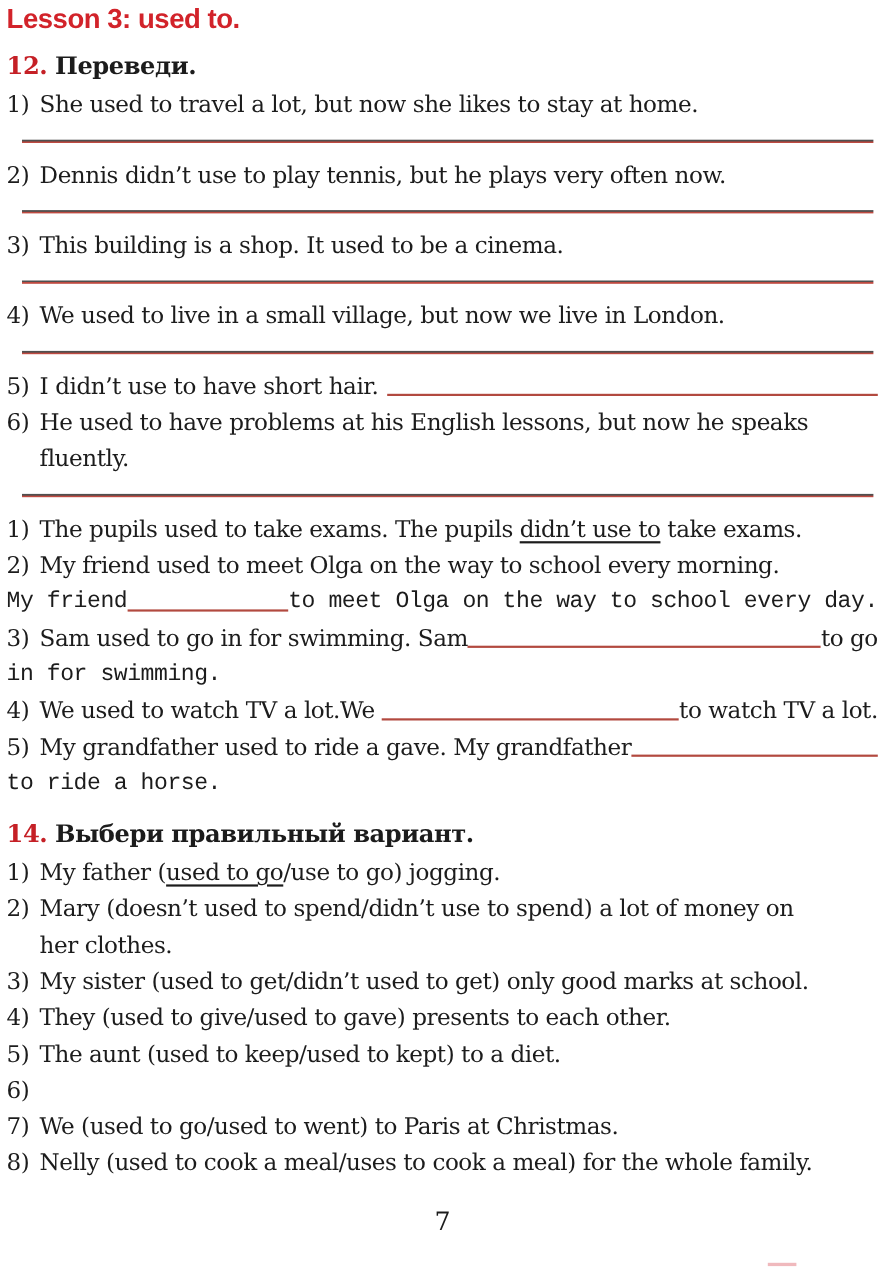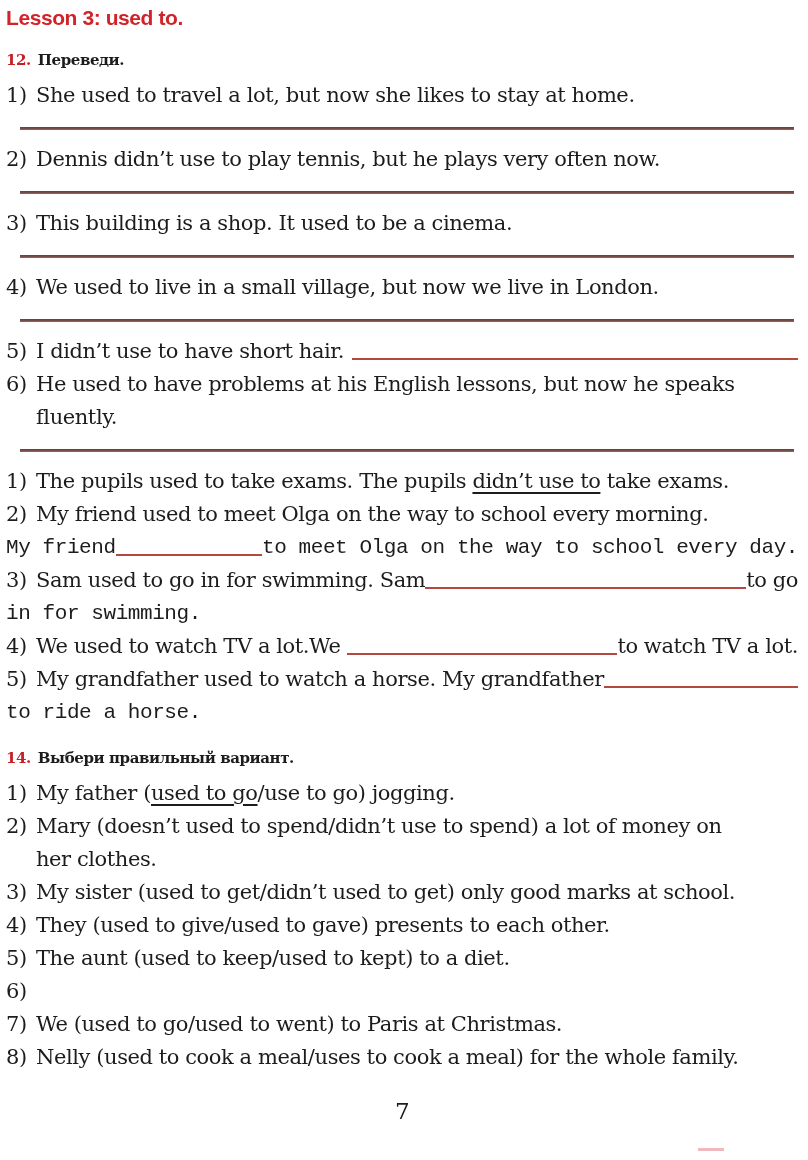--- a/index.html
+++ b/index.html
@@ -11,28 +11,28 @@
     font-size: 21px;
     color: #1c1c1c;
     letter-spacing: -0.02em;
     overflow: hidden;
   }
   .page { padding: 4px 10px 0 6px; height: 100%; position: relative; }
 
   .lesson-title {
     font-family: "Liberation Sans", "DejaVu Sans", sans-serif;
     font-weight: bold;
-    font-size: 21px;
+    font-size: 25px;
     line-height: 27px;
     color: #d2232a;
   }
 
   .ex-heading {
     font-weight: bold;
-    font-size: 15px;
+    font-size: 22px;
     line-height: 26px;
     margin-top: 16px;
     margin-bottom: 6px;
   }
   .ex-num { color: #c52026; }
   .ex-title { margin-left: 7px; }
 
   .li {
     display: flex;
     align-items: flex-start;
@@ -156,21 +156,21 @@
 
   <div class="li">
     <span class="num">4)</span>
     <span class="txt">We used to watch TV a lot.We </span>
     <span class="fill"></span>
     <span class="txt">to watch TV a lot.</span>
   </div>
 
   <div class="li">
     <span class="num">5)</span>
-    <span class="txt">My grandfather used to watch a horse. My grandfather</span>
+    <span class="txt">My grandfather used to ride a gave. My grandfather</span>
     <span class="fill"></span>
   </div>
   <div class="li cont0">
     <span class="txt">to ride a horse.</span>
   </div>
 
   <div class="ex-heading">
     <span class="ex-num">14.</span><span class="ex-title">Выбери правильный вариант.</span>
   </div>
 

